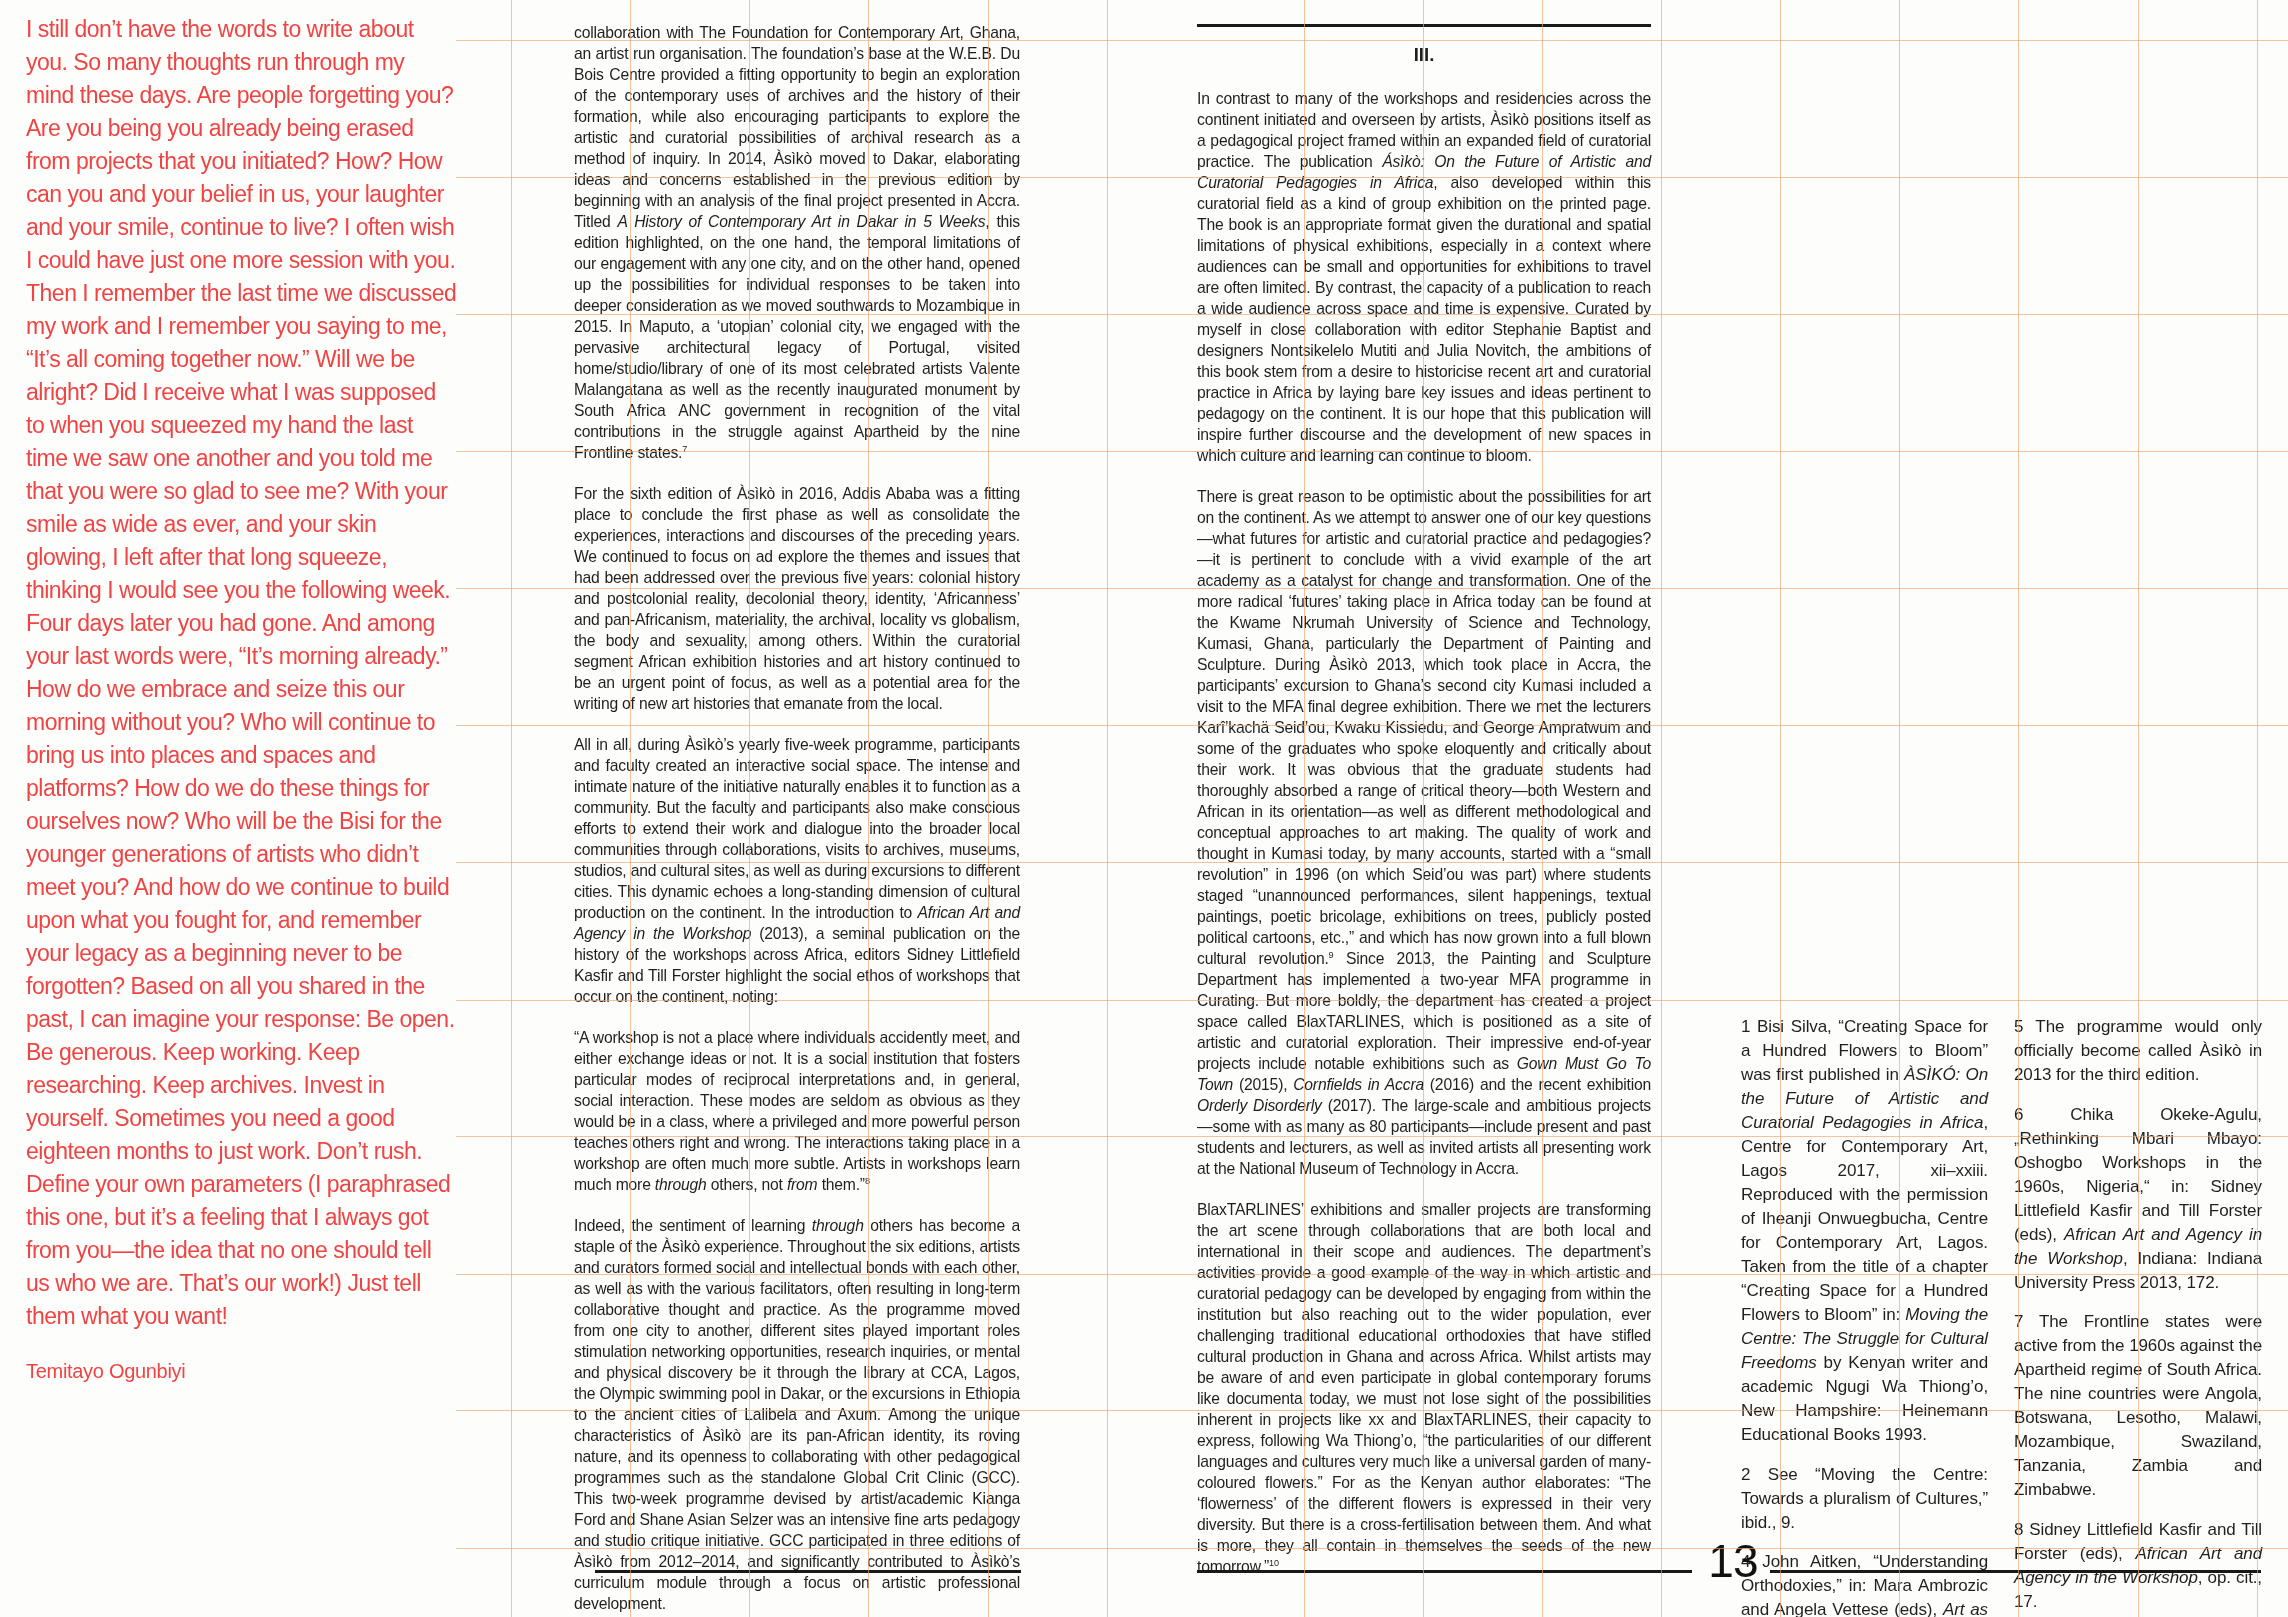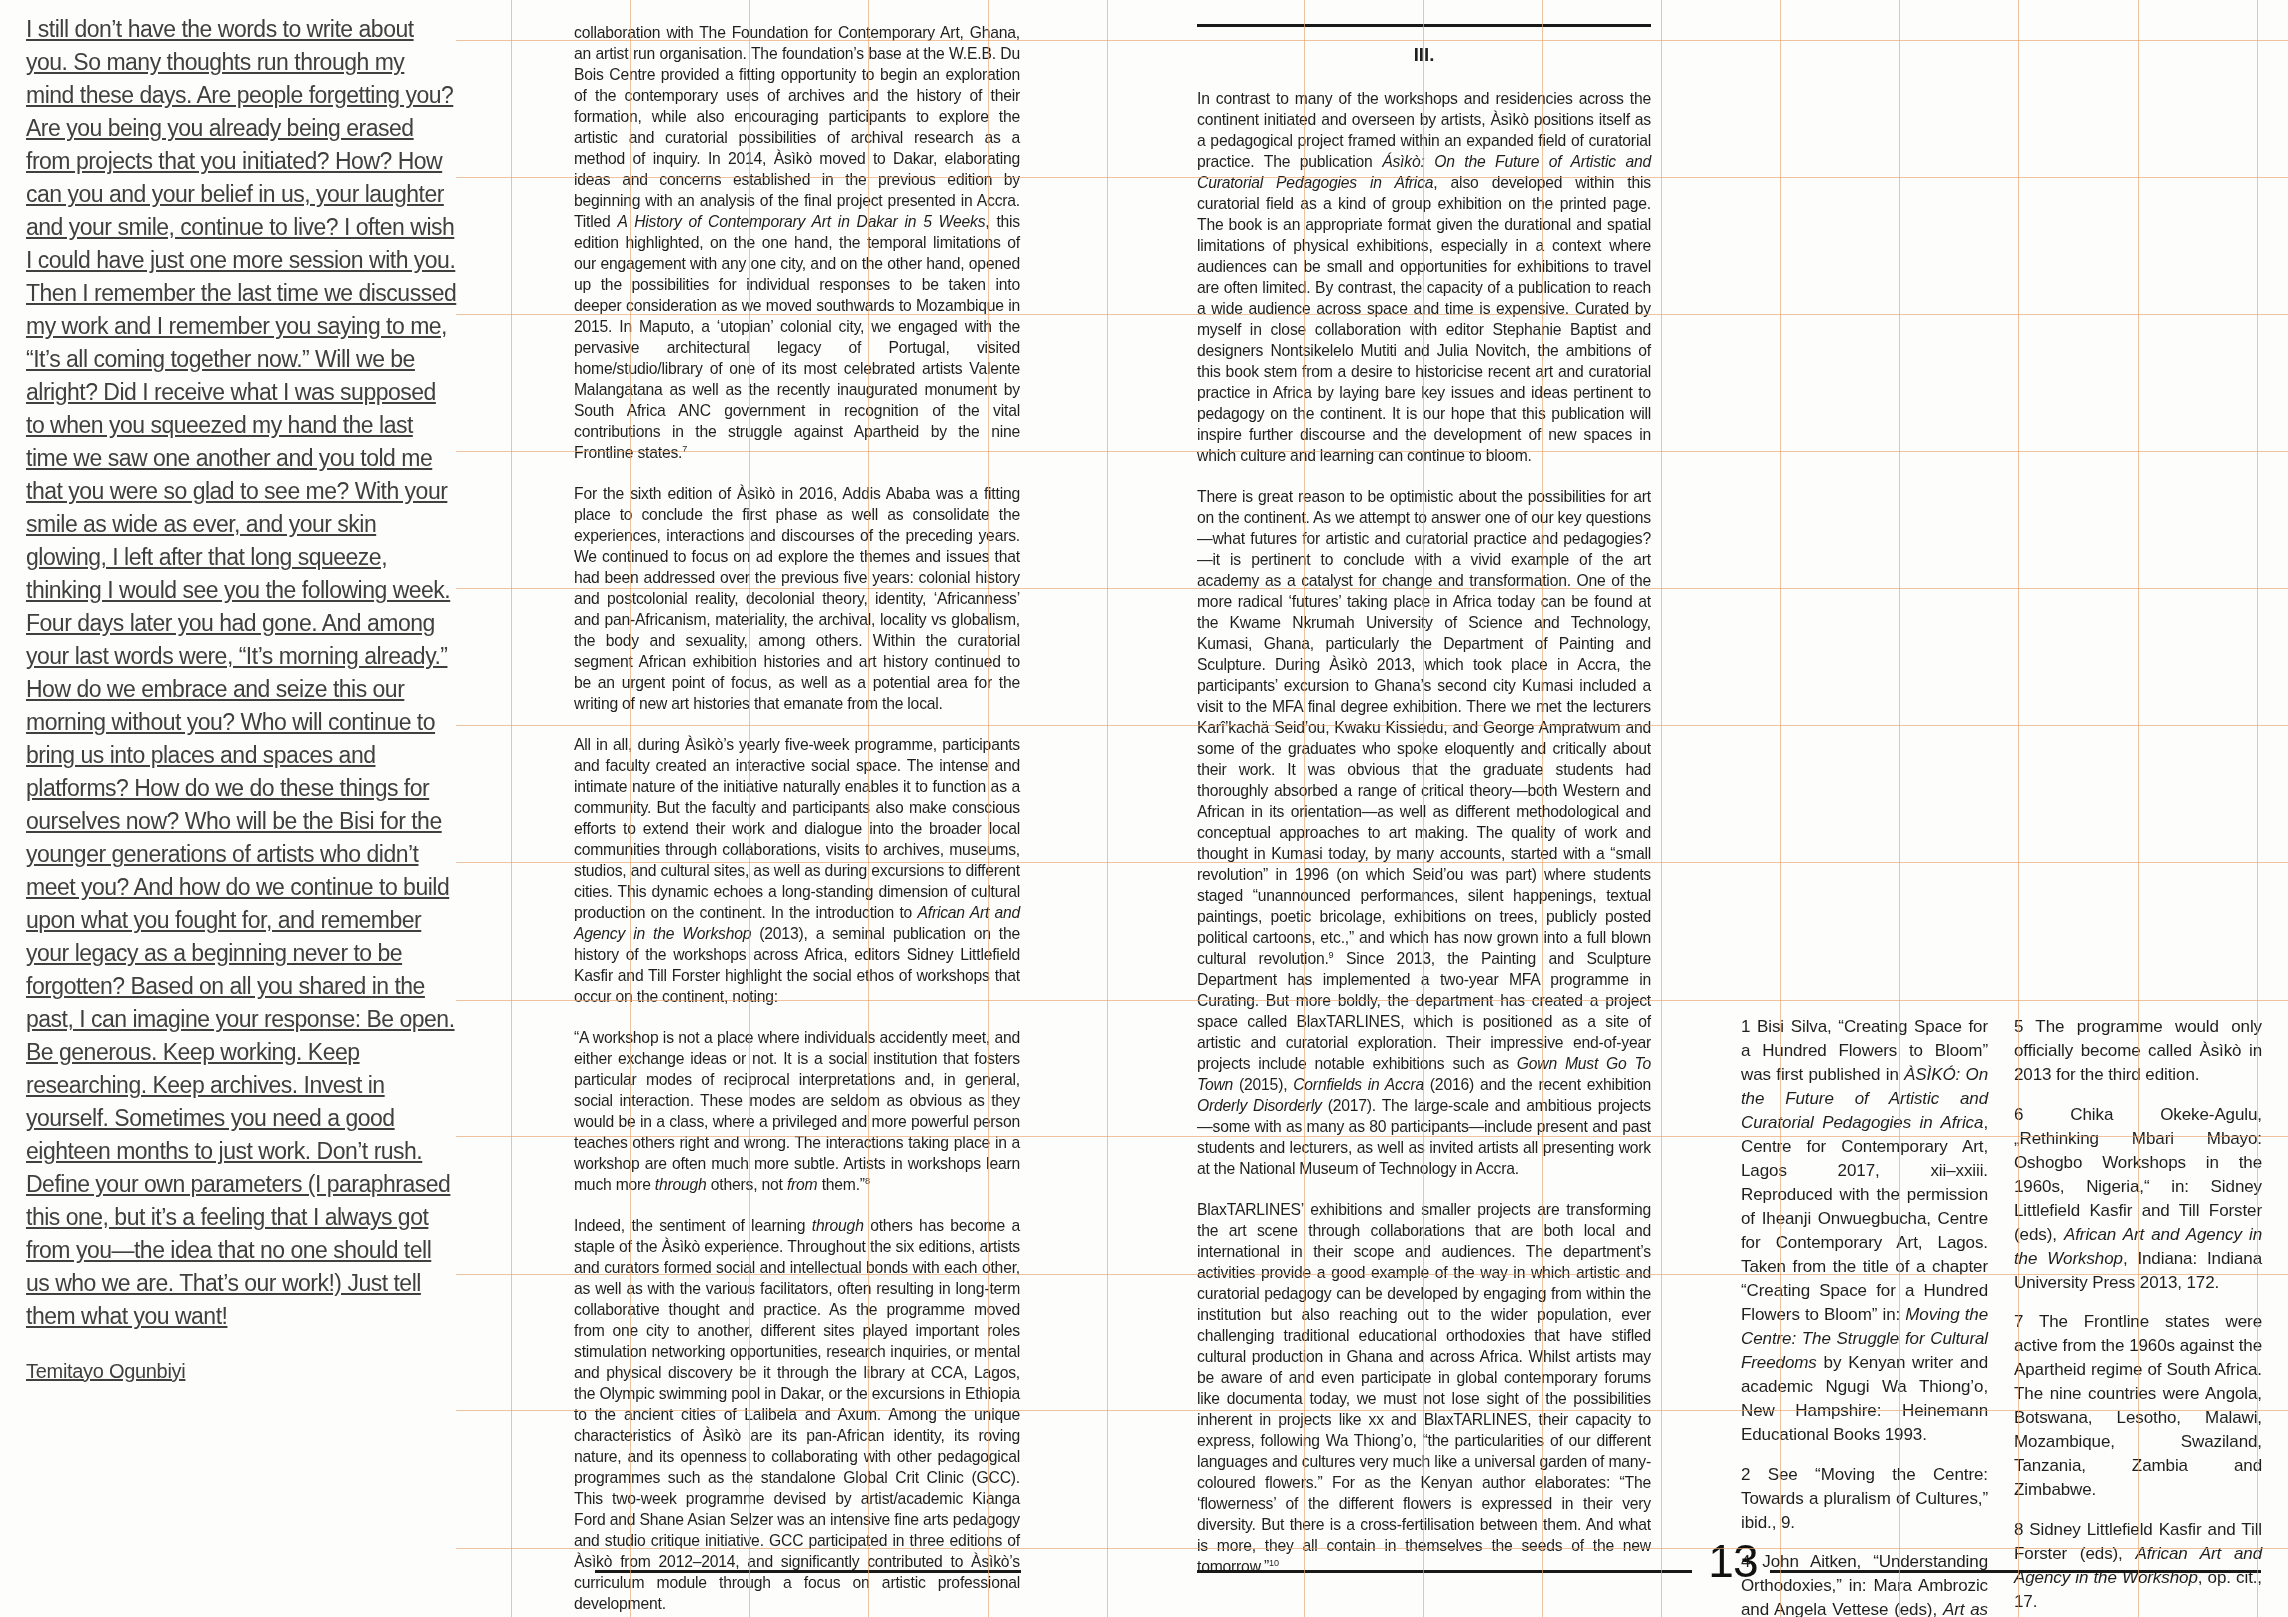--- a/index.html
+++ b/index.html
@@ -92,21 +92,21 @@
       <div class="grid-line grid-h" style="top: 588px; background: rgb(233, 166, 116);"></div>
       <div class="grid-line grid-h" style="top: 725px; background: rgb(233, 166, 116);"></div>
       <div class="grid-line grid-h" style="top: 862px; background: rgb(233, 166, 116);"></div>
       <div class="grid-line grid-h" style="top: 1000px; background: rgb(233, 166, 116);"></div>
       <div class="grid-line grid-h" style="top: 1136px; background: rgb(233, 166, 116);"></div>
       <div class="grid-line grid-h" style="top: 1274px; background: rgb(233, 166, 116);"></div>
       <div class="grid-line grid-h" style="top: 1410px; background: rgb(233, 166, 116);"></div>
       <div class="grid-line grid-h" style="top: 1548px; background: rgb(233, 166, 116);"></div>
     </div>
 
-  <section class="memorial" style="color: #404040; text-decoration: underline;">
+  <section class="memorial" style="color: #ef4444;">
     <p>I still don’t have the words to write about you. So many thoughts run through my mind these days. Are people forgetting you? Are you being you already being erased from projects that you initiated? How? How can you and your belief in us, your laughter and your smile, continue to live? I often wish I could have just one more session with you. Then I remember the last time we discussed my work and I remember you saying to me, “It’s all coming together now.” Will we be alright? Did I receive what I was supposed to when you squeezed my hand the last time we saw one another and you told me that you were so glad to see me? With your smile as wide as ever, and your skin glowing, I left after that long squeeze, thinking I would see you the following week. Four days later you had gone. And among your last words were, “It’s morning already.” How do we embrace and seize this our morning without you? Who will continue to bring us into places and spaces and platforms? How do we do these things for ourselves now? Who will be the Bisi for the younger generations of artists who didn’t meet you? And how do we continue to build upon what you fought for, and remember your legacy as a beginning never to be forgotten? Based on all you shared in the past, I can imagine your response: Be open. Be generous. Keep working. Keep researching. Keep archives. Invest in yourself. Sometimes you need a good eighteen months to just work. Don’t rush. Define your own parameters (I paraphrased this one, but it’s a feeling that I always got from you—the idea that no one should tell us who we are. That’s our work!) Just tell them what you want!</p>
     <p class="sig">Temitayo Ogunbiyi</p>
   </section>
 
   <section class="colbody col2">
     <p><span>collaboration with The Foundation for Contemporary Art, Ghana, an artist run organisation. The foundation’s base at the W.E.B. Du Bois Centre provided a fitting opportunity to begin an exploration of the contemporary uses of archives and the history of their formation, while also encouraging participants to explore the artistic and curatorial possibilities of archival research as a method of inquiry. In 2014, Àsìkò moved to Dakar, elaborating ideas and concerns established in the previous edition by beginning with an analysis of the final project presented in Accra. Titled </span><i>A History of Contemporary Art in Dakar in 5 Weeks</i><span>, this edition highlighted, on the one hand, the temporal limitations of our engagement with any one city, and on the other hand, opened up the possibilities for individual responses to be taken into deeper consideration as we moved southwards to Mozambique in 2015. In Maputo, a ‘utopian’ colonial city, we engaged with the pervasive architectural legacy of Portugal, visited home/studio/library of one of its most celebrated artists Valente Malangatana as well as the recently inaugurated monument by South Africa ANC government in recognition of the vital contributions in the struggle against Apartheid by the nine Frontline states.</span><sup>7</sup></p>
     <p><span>For the sixth edition of Àsìkò in 2016, Addis Ababa was a fitting place to conclude the first phase as well as consolidate the experiences, interactions and discourses of the preceding years. We continued to focus on ad explore the themes and issues that had been addressed over the previous five years: colonial history and postcolonial reality, decolonial theory, identity, ‘Africanness’ and pan-Africanism, materiality, the archival, locality vs globalism, the body and sexuality, among others. Within the curatorial segment African exhibition histories and art history continued to be an urgent point of focus, as well as a potential area for the writing of new art histories that emanate from the local.</span></p>
     <p><span>All in all, during Àsìkò’s yearly five-week programme, participants and faculty created an interactive social space. The intense and intimate nature of the initiative naturally enables it to function as a community. But the faculty and participants also make conscious efforts to extend their work and dialogue into the broader local communities through collaborations, visits to archives, museums, studios, and cultural sites, as well as during excursions to different cities. This dynamic echoes a long-standing dimension of cultural production on the continent. In the introduction to </span><i>African Art and Agency in the Workshop</i><span> (2013), a seminal publication on the history of the workshops across Africa, editors Sidney Littlefield Kasfir and Till Forster highlight the social ethos of workshops that occur on the continent, noting:</span></p>
     <p><span>“A workshop is not a place where individuals accidently meet, and either exchange ideas or not. It is a social institution that fosters particular modes of reciprocal interpretations and, in general, social interaction. These modes are seldom as obvious as they would be in a class, where a privileged and more powerful person teaches others right and wrong. The interactions taking place in a workshop are often much more subtle. Artists in workshops learn much more </span><i>through</i><span> others, not </span><i>from</i><span> them.”</span><sup>8</sup></p>
     <p><span>Indeed, the sentiment of learning </span><i>through</i><span> others has become a staple of the Àsìkò experience. Throughout the six editions, artists and curators formed social and intellectual bonds with each other, as well as with the various facilitators, often resulting in long-term collaborative thought and practice. As the programme moved from one city to another, different sites played important roles stimulation networking opportunities, research inquiries, or mental and physical discovery be it through the library at CCA, Lagos, the Olympic swimming pool in Dakar, or the excursions in Ethiopia to the ancient cities of Lalibela and Axum. Among the unique characteristics of Àsìkò are its pan-African identity, its roving nature, and its openness to collaborating with other pedagogical programmes such as the standalone Global Crit Clinic (GCC). This two-week programme devised by artist/academic Kianga Ford and Shane Asian Selzer was an intensive fine arts pedagogy and studio critique initiative. GCC participated in three editions of Àsìkò from 2012–2014, and significantly contributed to Àsìkò’s curriculum module through a focus on artistic professional development.</span></p>

